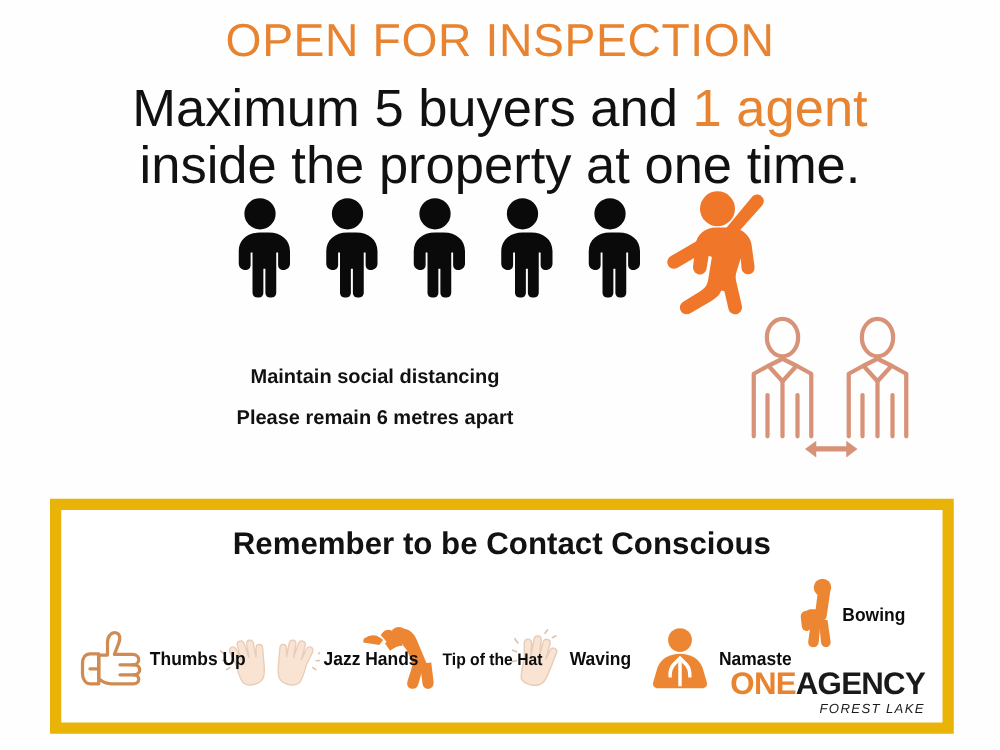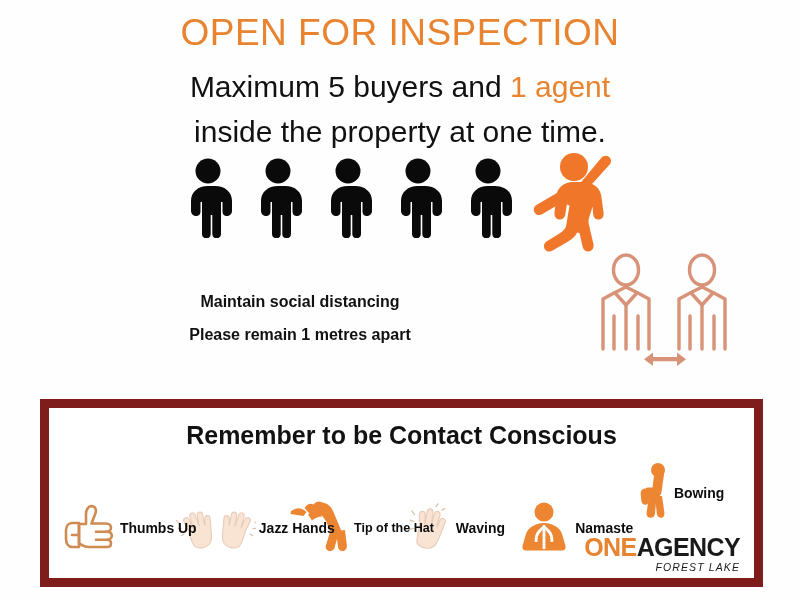--- a/index.html
+++ b/index.html
@@ -34,21 +34,21 @@
     color: #e8832f;
   }
 
   
   .subhead {
     position: absolute;
     top: 64px;
     left: 0;
     width: 800px;
     text-align: center;
-    font-size: 30px;
+    font-size: 42px;
     line-height: 45px;
     color: #111111;
   }
   .subhead .accent { color: #e8832f; }
 
   
   .people-row {
     position: absolute;
     top: 148px;
     left: 176px;
@@ -80,21 +80,21 @@
     height: 120px;
   }
 
   
   .panel {
     position: absolute;
     left: 40px;
     top: 399px;
     width: 723px;
     height: 188px;
-    border: 9px solid #7f1d1d;
+    border: 9px solid #eab308;
     background: #ffffff;
     box-sizing: border-box;
     padding-left: 12px;
   }
   .panel-title {
     position: absolute;
     top: 13px;
     left: 0;
     width: 100%;
     text-align: center;
@@ -201,21 +201,21 @@
         <circle cx="48" cy="19" r="14"></circle>
         <path d="M47 34c-9 0-15.5 5.5-16.5 13.5l-2 17c-.5 4 1.6 6.6 4.6 7 3.2.4 5.6-1.6 6.2-5l1.6-10 2.6 1-3.2 19.5c-.6 3.4-2.8 6-6.4 8.2l-13 8c-3 1.8-3.8 5-2.2 7.7 1.6 2.7 4.9 3.3 7.9 1.6l15.5-9c4.4-2.6 7.2-5 9-9l2.4 0.6 3.2 13.8c.8 3.4 3.7 5.2 6.9 4.4 3.1-.8 4.6-3.8 3.8-7.2l-4.4-19c-.8-3.4-.5-5.6 0.6-9l3-9.5 0.6 7.8c.3 3.4 2.9 5.4 6 5 3-.4 4.8-3 4.4-6.4l-1.9-14C75.2 39 66 34 57 34z"></path>
         <path d="M33.5 43.5L10.8 56.8c-2.9 1.7-3.8 4.9-2.2 7.6 1.6 2.7 4.9 3.3 7.8 1.6l22.6-13.3z"></path>
         <path d="M62 40.5L83.4 16.8c2.3-2.5 2.1-5.9-.3-7.9-2.4-2-5.7-1.5-7.9 1L54 35.5z"></path>
       </g>
     </svg>
   </div>
 
   <div class="distance-text">
     <div>Maintain social distancing</div>
-    <div>Please remain 1 metres apart</div>
+    <div>Please remain 6 metres apart</div>
   </div>
 
   <svg class="distance-icon" viewBox="0 0 150 120">
     <g fill="none" stroke="#d79277" stroke-width="3.4" stroke-linejoin="round" stroke-linecap="round">
 
       <ellipse cx="34" cy="22" rx="12.5" ry="15"></ellipse>
       <path d="M34 39 L22 45 L11 51 L11 101 M34 39 L46 45 L57 51 L57 101"></path>
       <path d="M24 46 L34 57 L44 46"></path>
       <path d="M34 57 L34 101"></path>
       <path d="M22 68 L22 101 M46 68 L46 101"></path>

